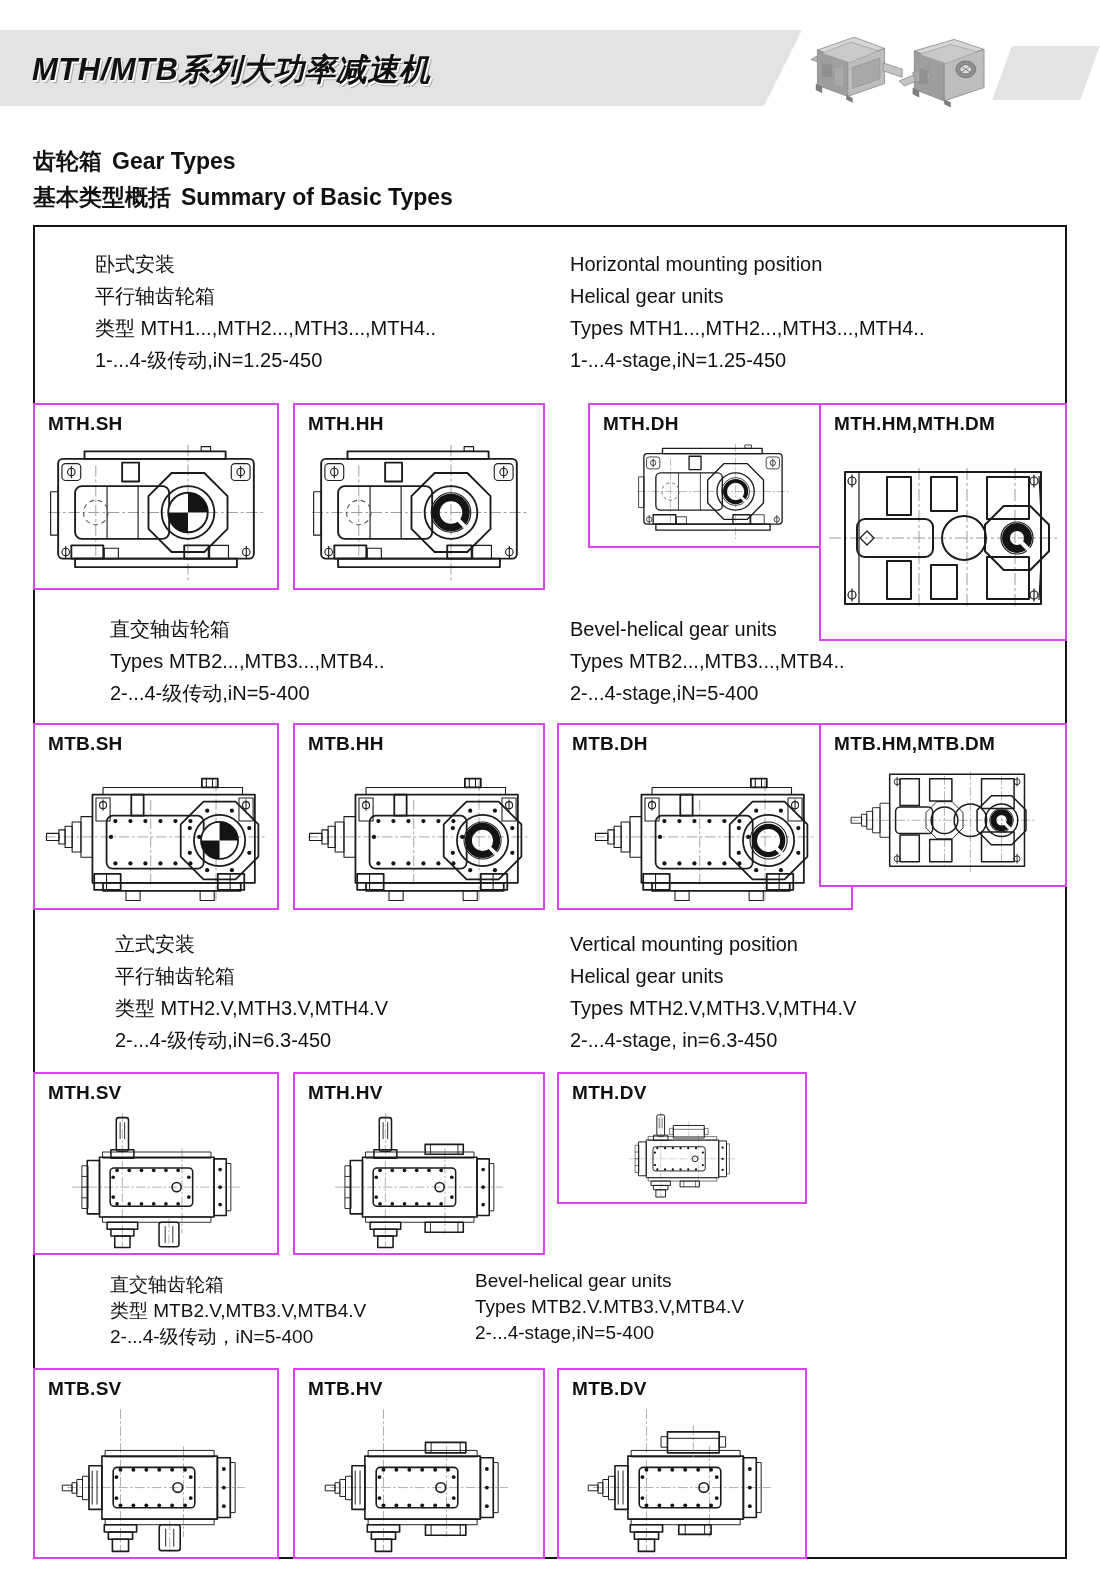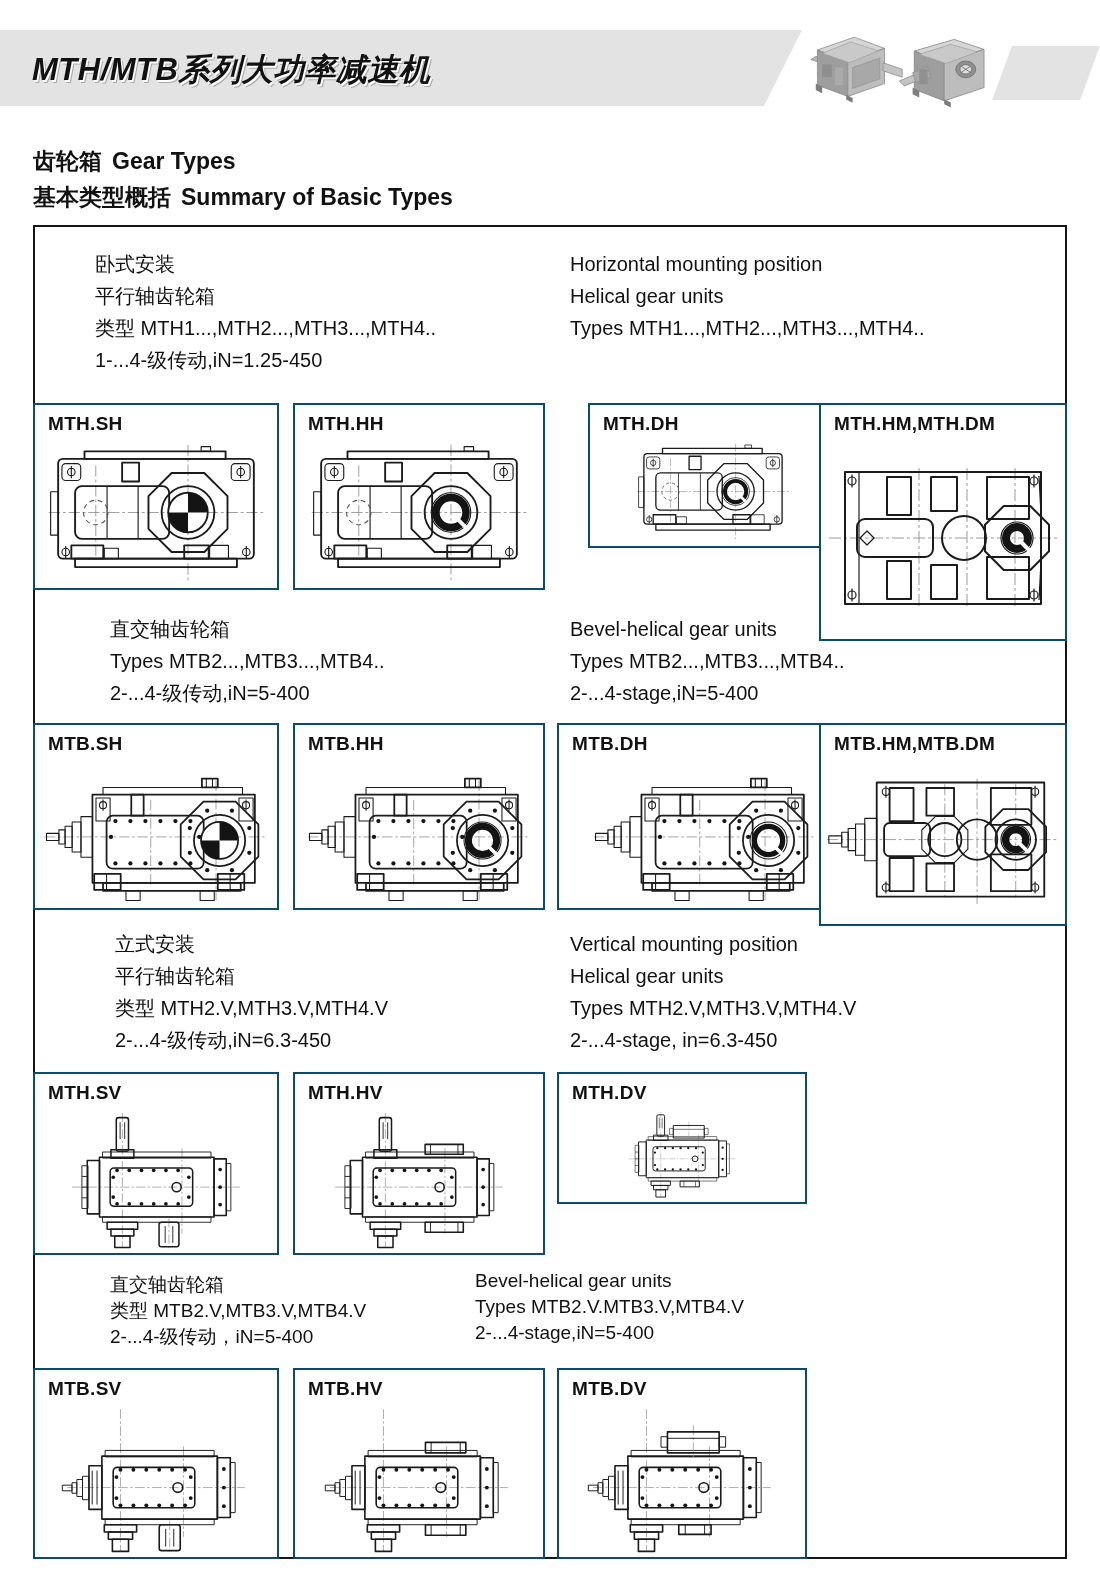--- a/index.html
+++ b/index.html
@@ -26,21 +26,21 @@
   
   .outer{position:absolute;left:33px;top:225px;width:1034px;height:1334px;
          border:2px solid #151515;box-sizing:border-box;background:#fff}
 
   
   .stext{position:absolute;white-space:nowrap}
   .tl{font-size:20px;font-weight:400;line-height:32px}
   .compact .tl{font-size:19px;line-height:26px}
 
   
-  .unit{position:absolute;background:#fff;border:2px solid #0c4a6e;box-sizing:border-box}
+  .unit{position:absolute;background:#fff;border:2px solid #d946ef;box-sizing:border-box}
   .ulabel{position:absolute;left:13px;top:8px;font-size:19px;font-weight:700;letter-spacing:.3px;white-space:nowrap}
   .dw{position:absolute;left:6px;right:6px;top:36px;bottom:4px}
   .dw svg{width:100%;height:100%}
 
   
   .k{fill:none;stroke:#1b1b1b;stroke-width:2;stroke-linejoin:round}
   .k1{fill:none;stroke:#1b1b1b;stroke-width:1.2;stroke-linejoin:round}
   .w{fill:#fff;stroke:#1b1b1b;stroke-width:2}
   .f{fill:#141414;stroke:none}
   .cl{fill:none;stroke:#9a9a9a;stroke-width:1;stroke-dasharray:12 3 3 3}
@@ -96,20 +96,21 @@
   <div class="stext" style="left:95px;top:248px">
     <div class="tl">卧式安装</div>
     <div class="tl">平行轴齿轮箱</div>
     <div class="tl">类型 MTH1...,MTH2...,MTH3...,MTH4..</div>
     <div class="tl">1-...4-级传动,iN=1.25-450</div>
   </div>
   <div class="stext" style="left:570px;top:248px">
     <div class="tl">Horizontal mounting position</div>
     <div class="tl">Helical gear units</div>
     <div class="tl">Types MTH1...,MTH2...,MTH3...,MTH4..</div>
+    <div class="tl">1-...4-stage,iN=1.25-450</div>
   </div>
 
   <div class="unit" style="left:33px;top:403px;width:246px;height:187px">
     <div class="ulabel">MTH.SH</div>
     <div class="dw"><svg viewBox="0 0 232 152" preserveAspectRatio="xMidYMid meet">
           <line class="cl" x1="2" y1="76" x2="230" y2="76"></line>
           <line class="cl" x1="150" y1="4" x2="150" y2="150"></line>
           <line class="cl" x1="52" y1="26" x2="52" y2="126"></line>
           <rect class="k" x="40" y="11" width="150" height="8" rx="0"></rect>
           <rect class="k1" x="164" y="6" width="10" height="5" rx="0"></rect>
@@ -435,21 +436,21 @@
           <line x1="205.07" y1="97.07" x2="214.261" y2="106.261" stroke="#fff" stroke-width="4"></line>
           <rect class="k" x="66" y="138" width="156" height="9" rx="0"></rect>
           <rect class="k" x="56" y="128" width="30" height="18" rx="0"></rect>
           <line class="k1" x1="70" y1="128" x2="70" y2="146"></line>
           <rect class="k" x="196" y="128" width="30" height="18" rx="0"></rect>
           <line class="k1" x1="210" y1="128" x2="210" y2="146"></line>
           <rect class="k1" x="92" y="147" width="16" height="11" rx="0"></rect>
           <rect class="k1" x="176" y="147" width="16" height="11" rx="0"></rect>
         </svg></div>
   </div>
-  <div class="unit" style="left:819px;top:723px;width:248px;height:203px">
+  <div class="unit" style="left:819px;top:723px;width:248px;height:164px">
     <div class="ulabel">MTB.HM,MTB.DM</div>
     <div class="dw"><svg viewBox="0 0 252 162" preserveAspectRatio="xMidYMid meet">
           <line class="cl" x1="0" y1="80" x2="250" y2="80"></line>
           <line class="cl" x1="128" y1="20" x2="128" y2="146"></line>
           <line class="cl" x1="163" y1="14" x2="163" y2="150"></line>
           <line class="cl" x1="205" y1="20" x2="205" y2="146"></line>
           <rect class="k1" x="2" y="76" width="14" height="8" rx="0"></rect>
           <rect class="k1" x="16" y="72" width="7" height="16" rx="0"></rect>
           <rect class="k1" x="23" y="68" width="8" height="24" rx="0"></rect>
           <rect class="k1" x="31" y="63" width="10" height="34" rx="0"></rect>

